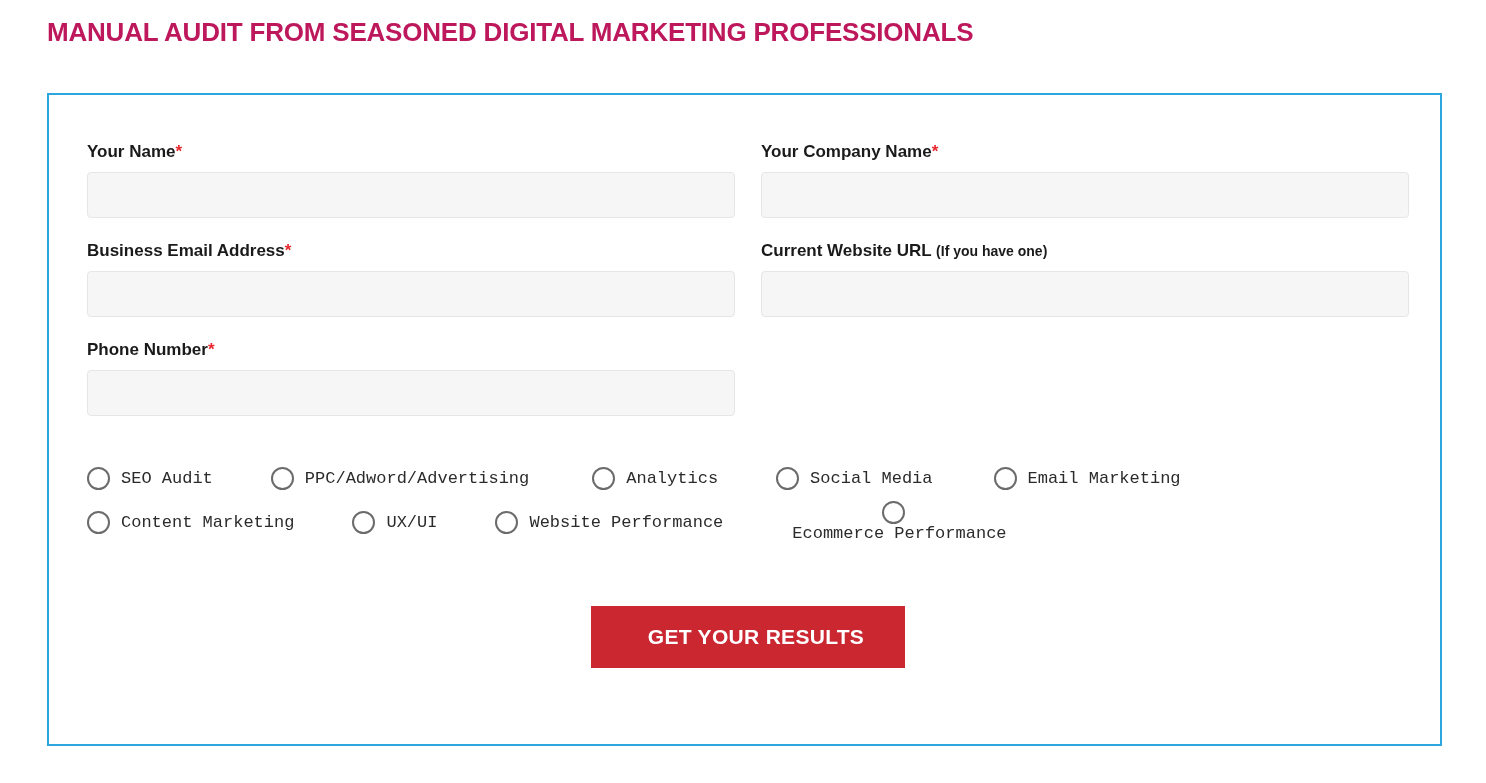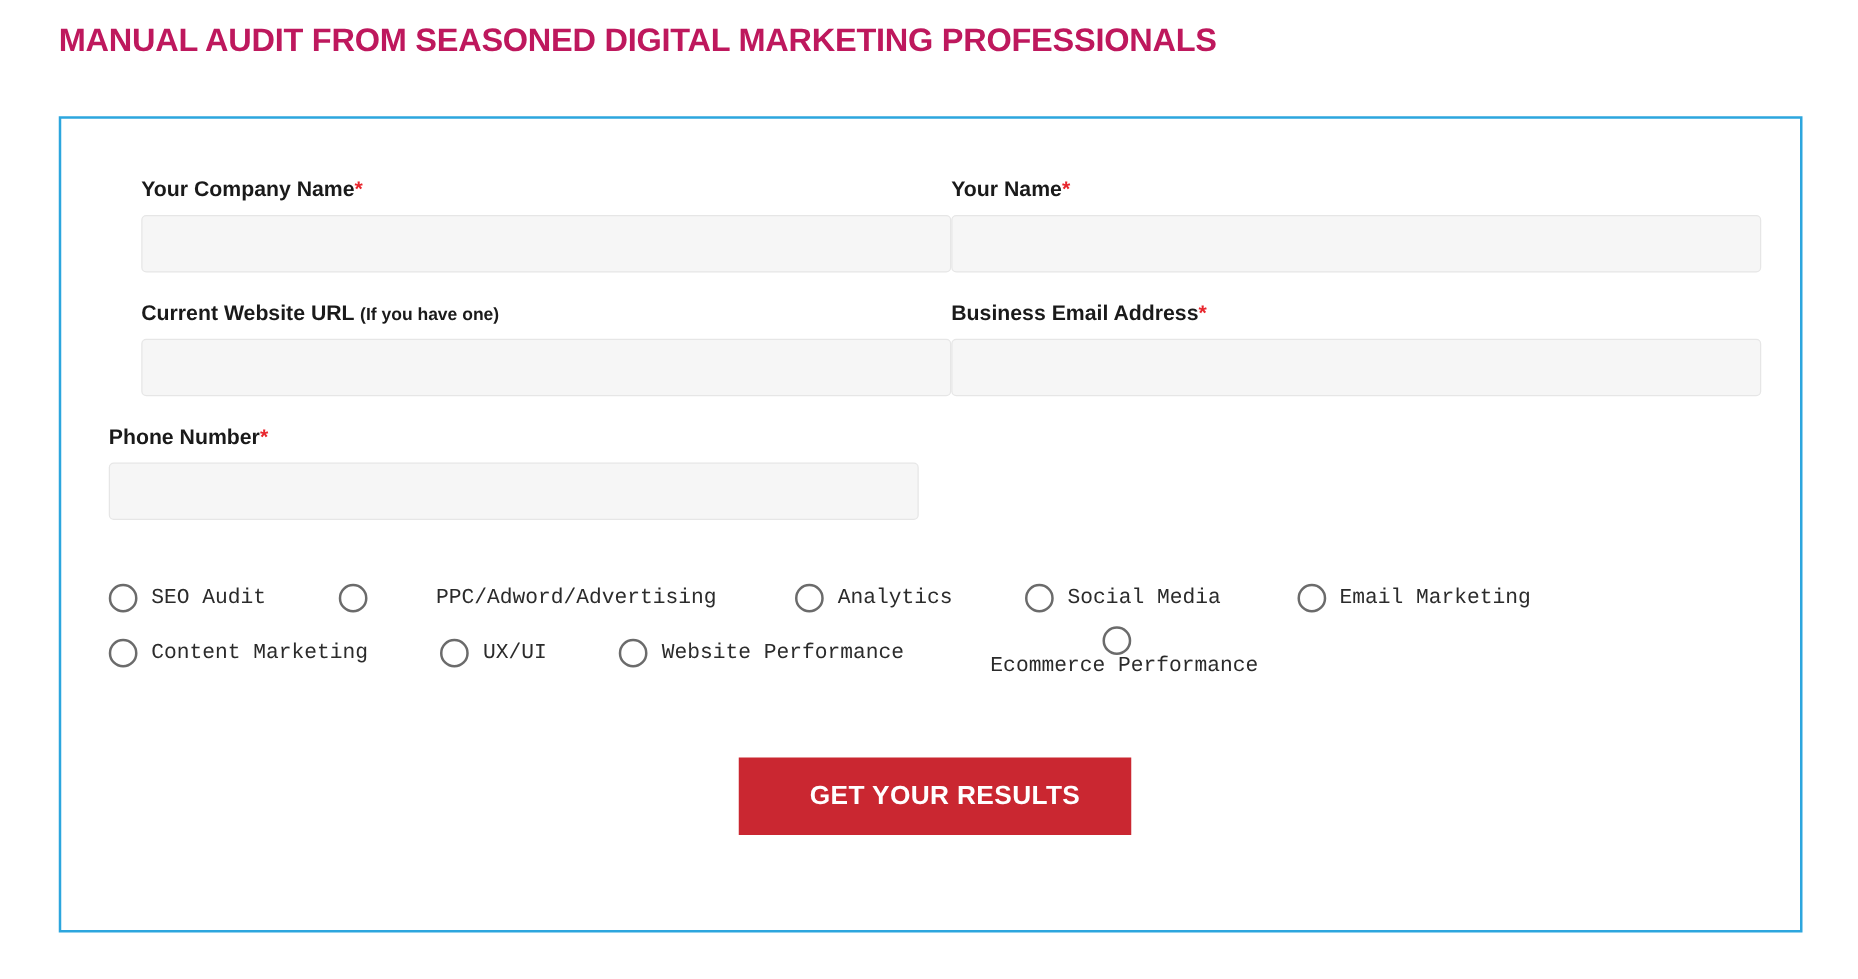--- a/index.html
+++ b/index.html
@@ -148,50 +148,50 @@
 </style>
 </head>
 <body>
 
 <div class="page-title">MANUAL AUDIT FROM SEASONED DIGITAL MARKETING PROFESSIONALS</div>
 
 <div class="form-panel">
   <div class="form-inner">
 
     <div class="field-grid">
+        <div class="field">
+          <div class="field-label"><span>Your Name</span><span class="req-star">*</span></div>
+          <input type="text" class="text-input" placeholder="" style="">
+        </div>
         <div class="field right-col">
           <div class="field-label"><span>Your Company Name</span><span class="req-star">*</span></div>
           <input type="text" class="text-input" placeholder="" style="">
         </div>
         <div class="field">
-          <div class="field-label"><span>Your Name</span><span class="req-star">*</span></div>
+          <div class="field-label"><span>Business Email Address</span><span class="req-star">*</span></div>
           <input type="text" class="text-input" placeholder="" style="">
         </div>
         <div class="field right-col">
           <div class="field-label"><span>Current Website URL</span> <span class="label-note">(If you have one)</span></div>
-          <input type="text" class="text-input" placeholder="" style="">
-        </div>
-        <div class="field">
-          <div class="field-label"><span>Business Email Address</span><span class="req-star">*</span></div>
           <input type="text" class="text-input" placeholder="" style="">
         </div>
         <div class="field">
           <div class="field-label"><span>Phone Number</span><span class="req-star">*</span></div>
           <input type="text" class="text-input" placeholder="" style="">
         </div>
         <div class="field right-col spacer"></div>
       </div>
 
     <div class="radio-block">
         <div class="radio-row">
           <div class="radio-item">
             <span class="radio-circle"></span>
             <span class="radio-label">SEO Audit</span>
           </div>
-          <div class="radio-item" style="margin-left: 58px; gap: 44px;">
+          <div class="radio-item" style="margin-left: 58px;">
             <span class="radio-circle"></span>
             <span class="radio-label">PPC/Adword/Advertising</span>
           </div>
           <div class="radio-item" style="margin-left: 63px;">
             <span class="radio-circle"></span>
             <span class="radio-label">Analytics</span>
           </div>
           <div class="radio-item" style="margin-left: 58px; justify-content: space-between;">
             <span class="radio-circle"></span>
             <span class="radio-label">Social Media</span>

